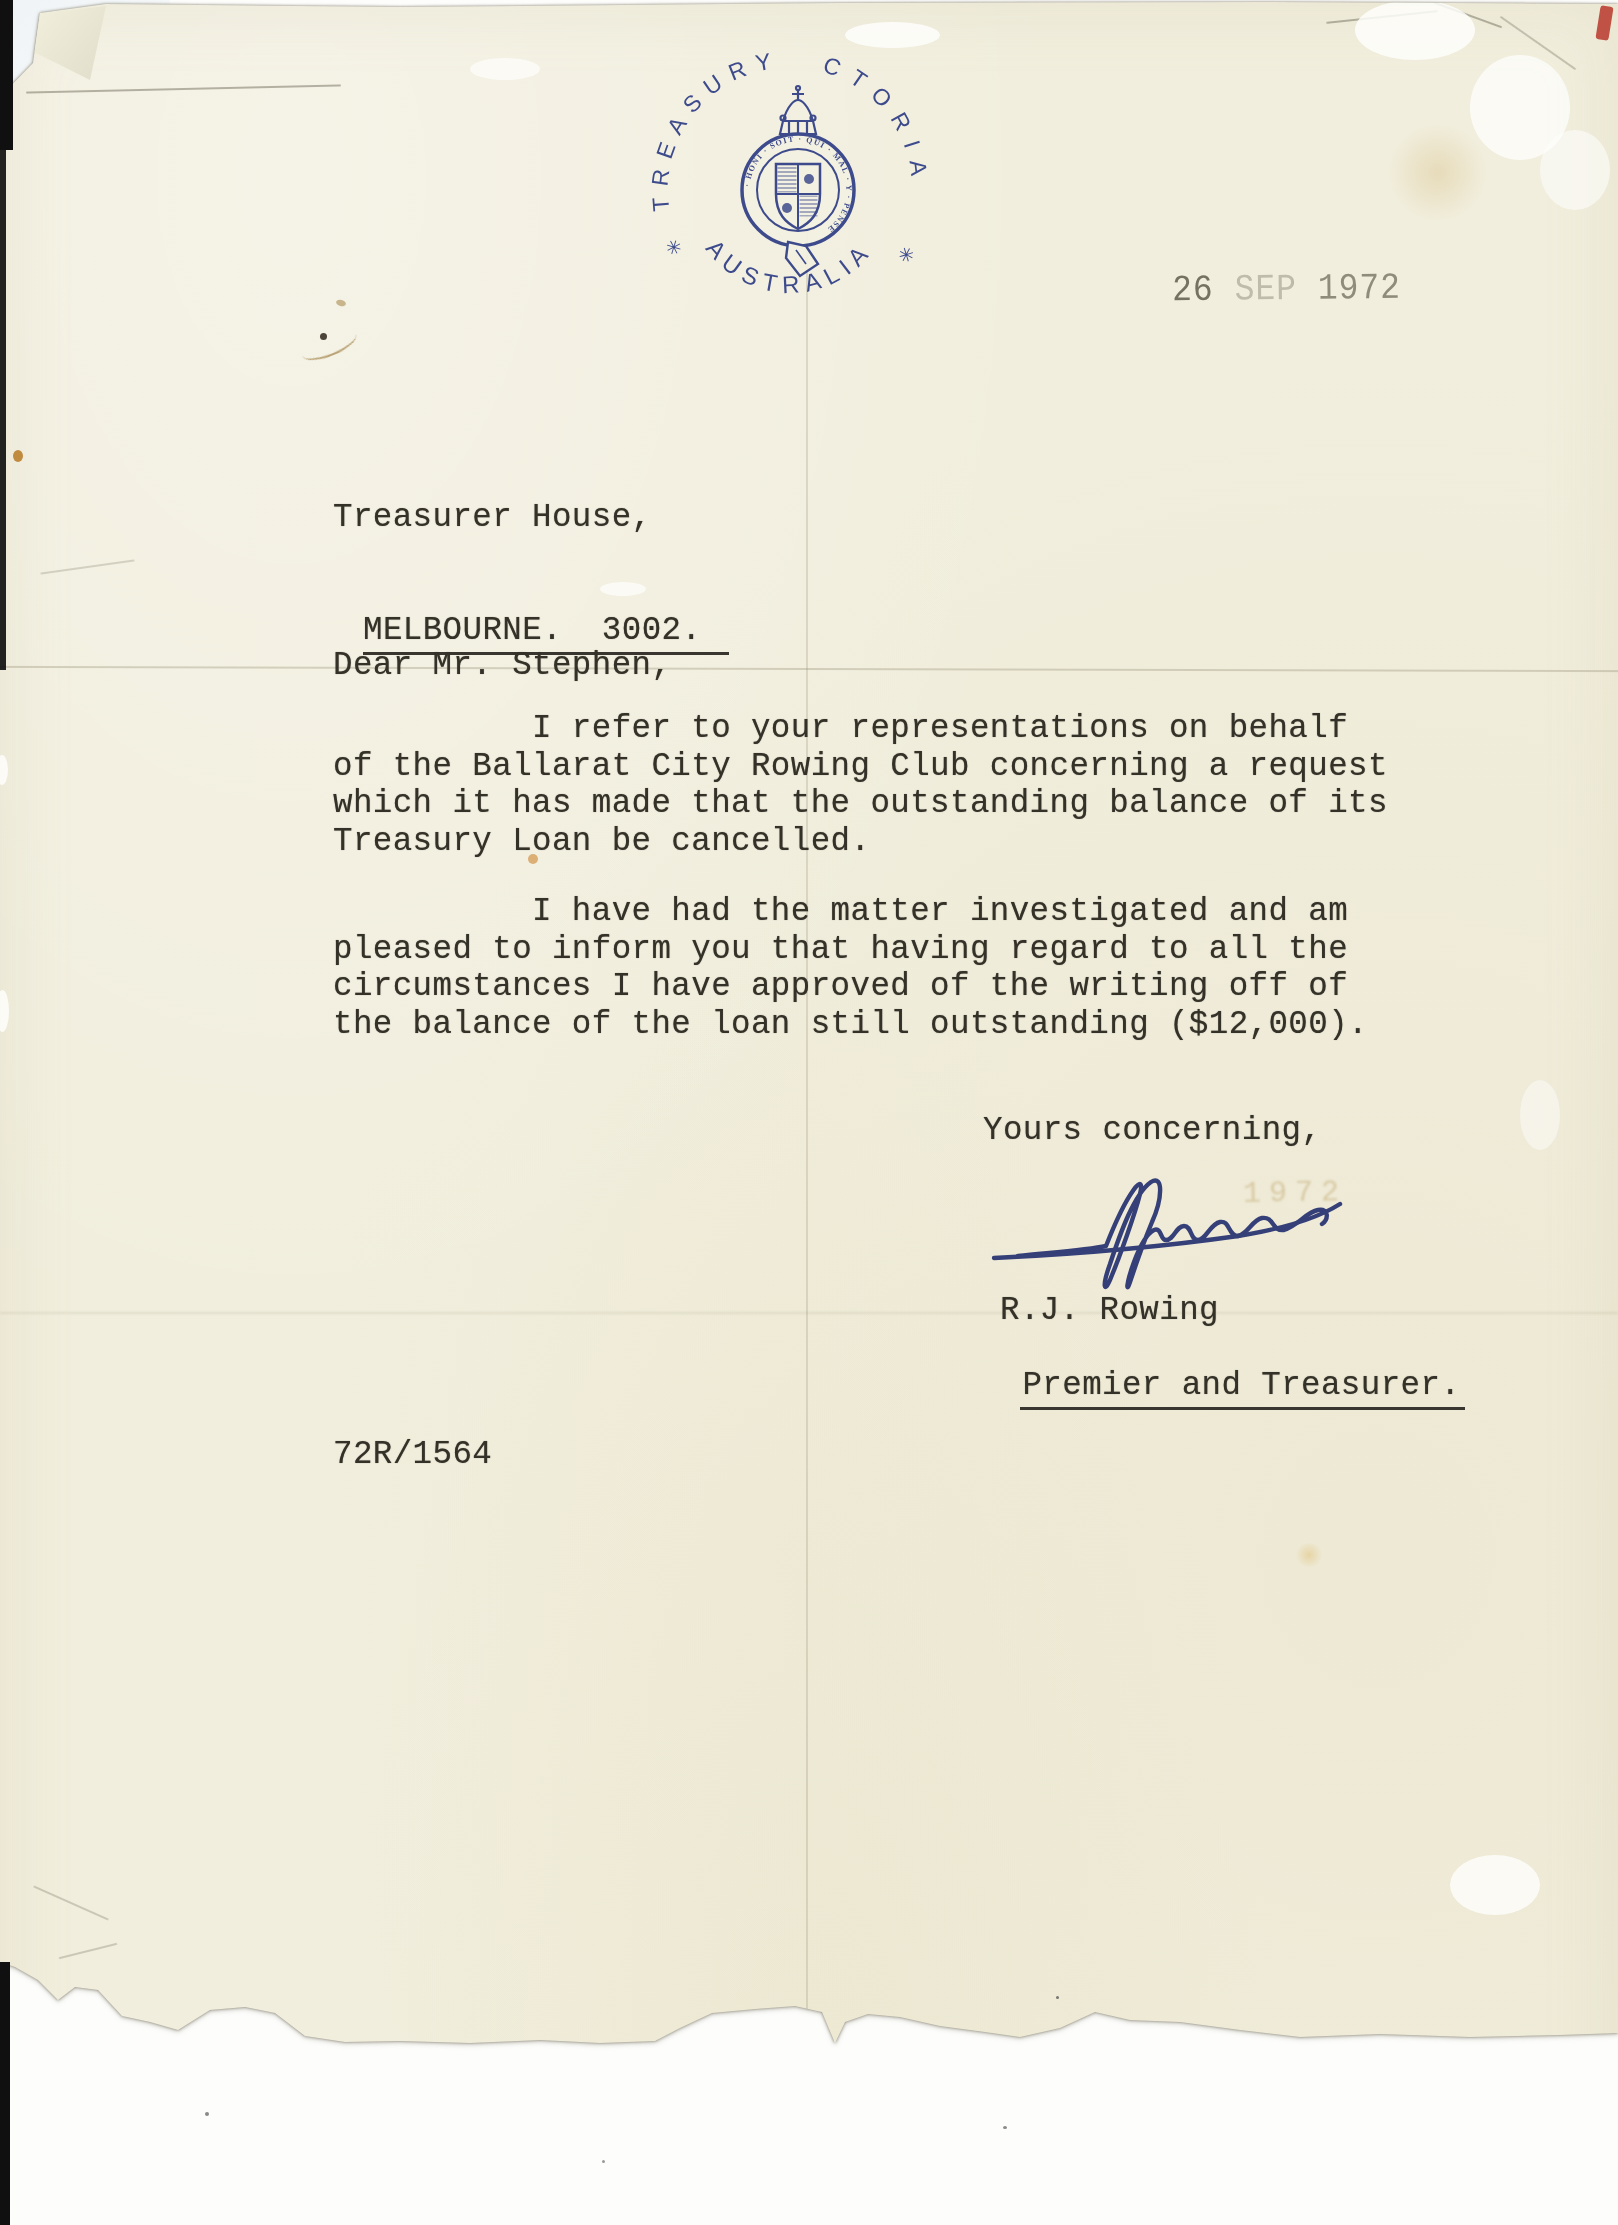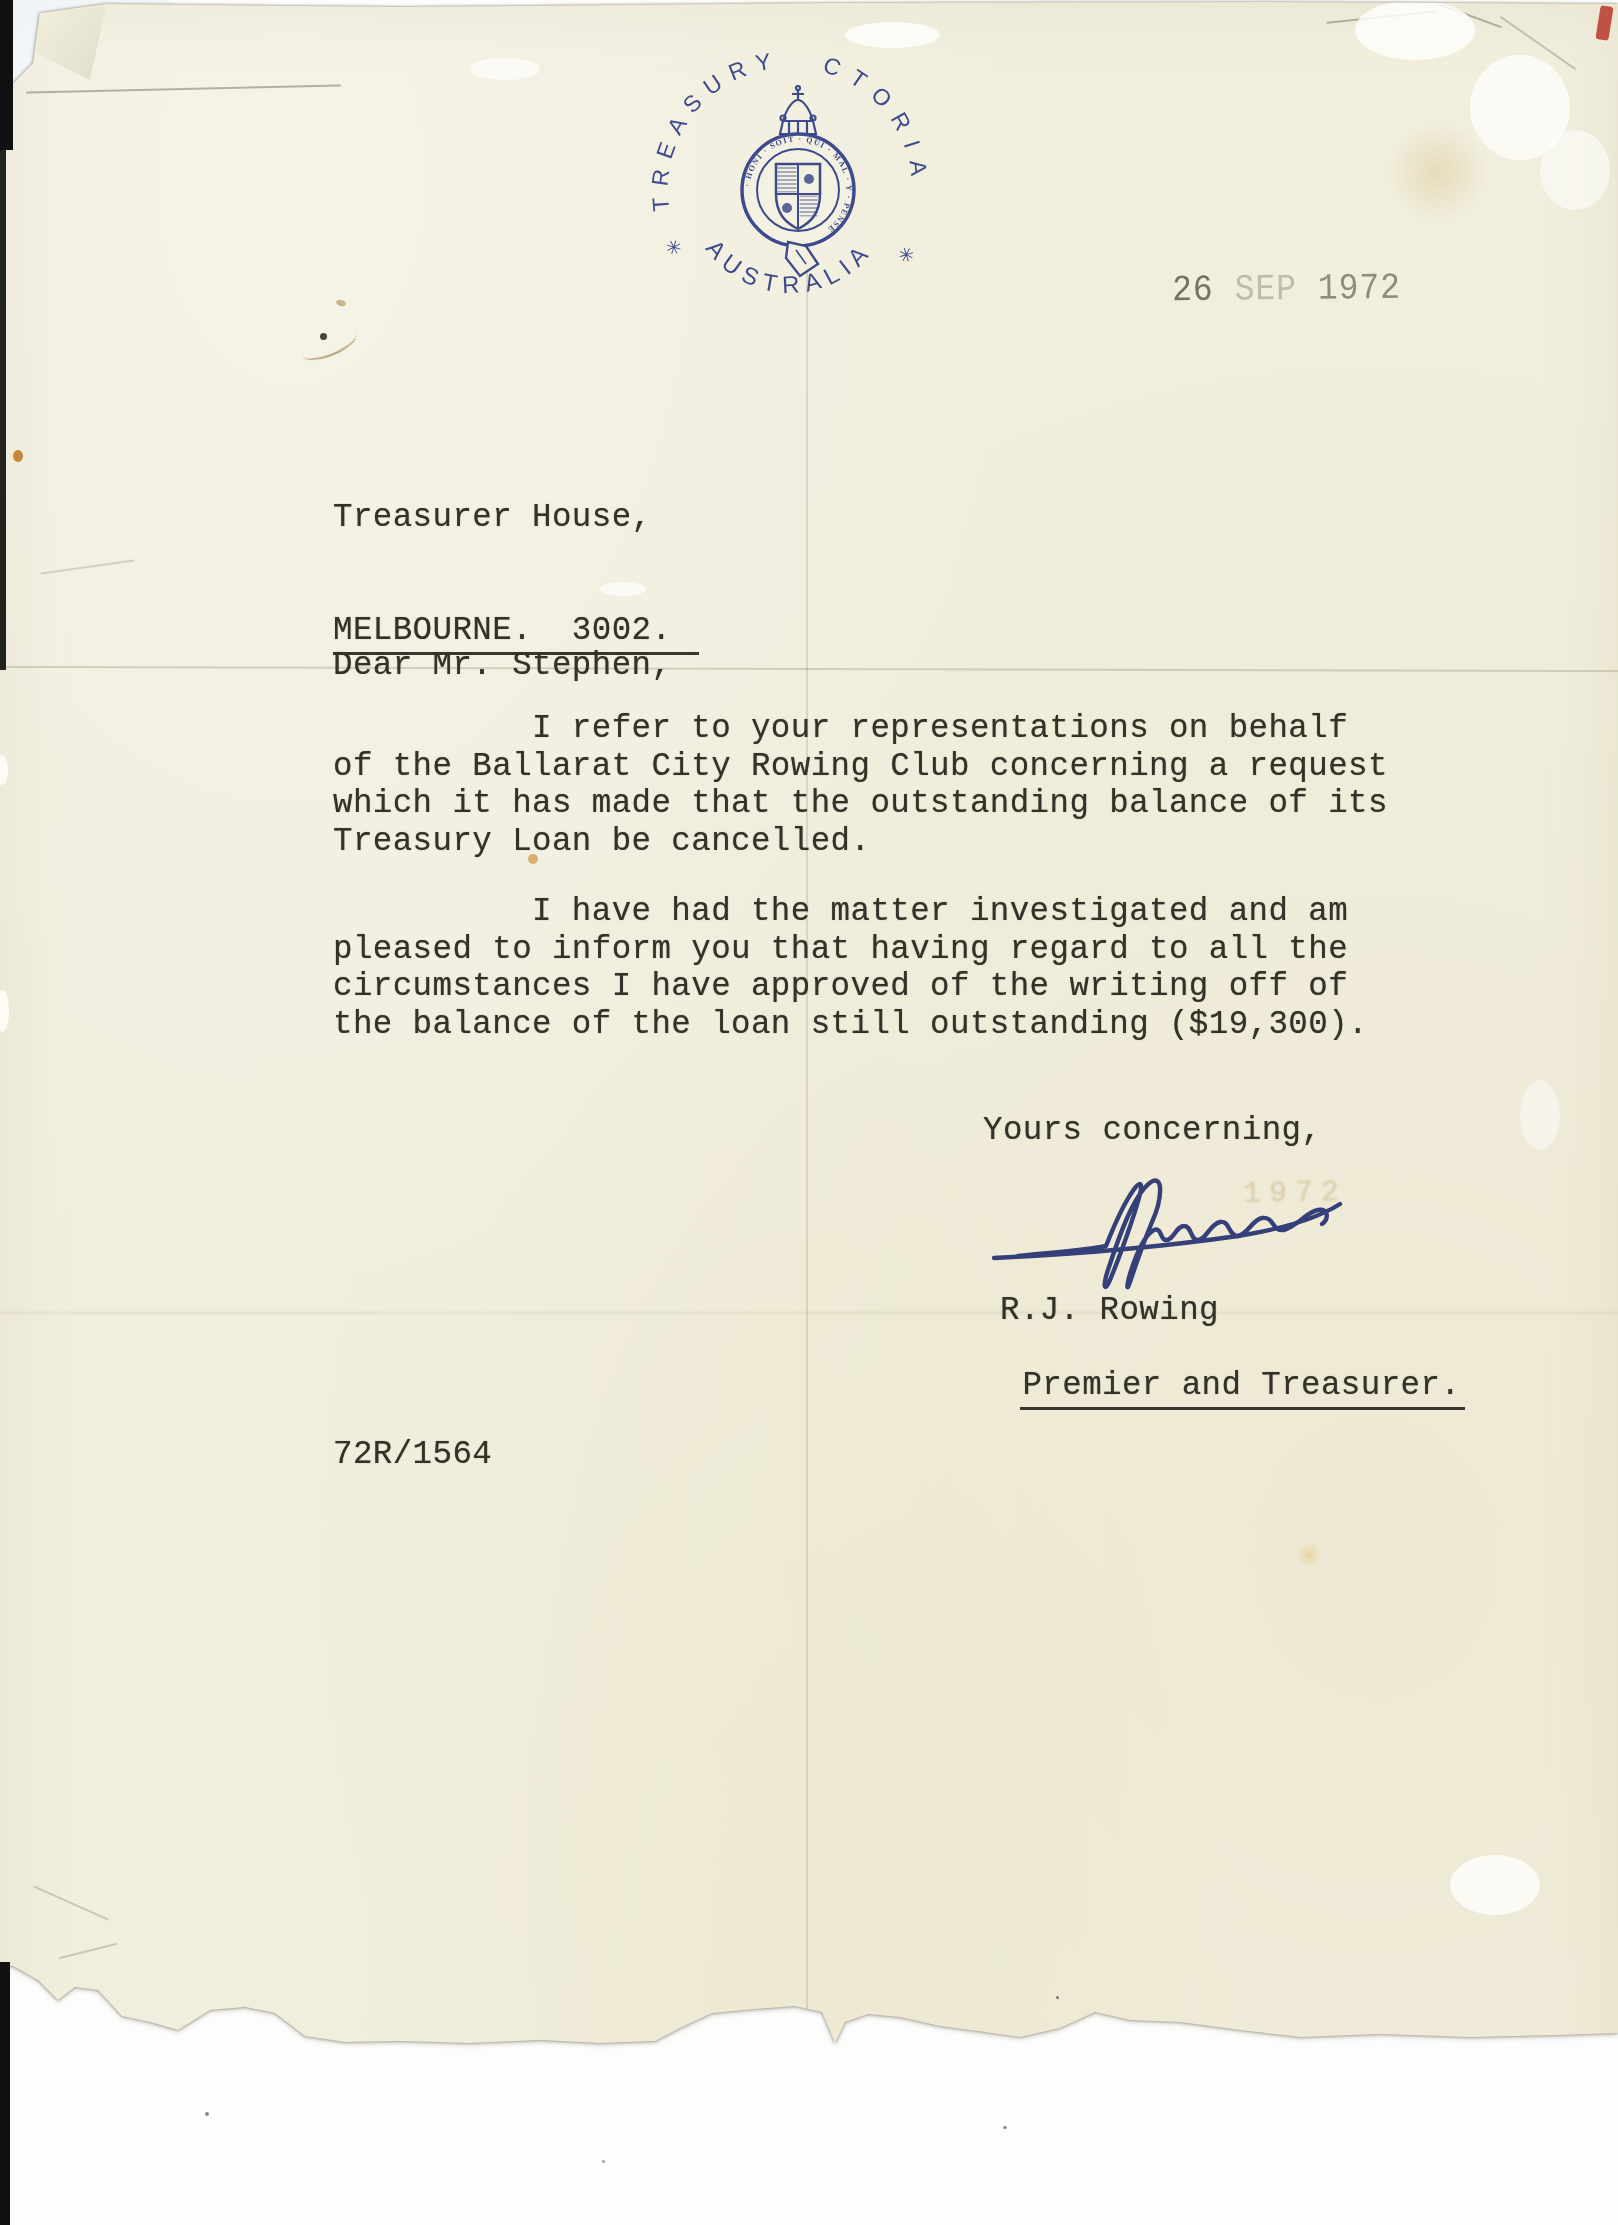--- a/index.html
+++ b/index.html
@@ -14,21 +14,21 @@
       radial-gradient(ellipse at 18% 8%, rgba(255,255,255,.3), transparent 42%),
       radial-gradient(ellipse at 85% 70%, rgba(222,212,176,.20), transparent 55%),
       radial-gradient(ellipse at 50% 98%, rgba(228,220,185,.25), transparent 40%),
       #f1eedd;
     box-shadow:inset 0 0 70px rgba(196,186,150,.22);
     clip-path:polygon(0px 97px,33px 63px,40px 13px,106px 4px,400px 7px,840px 3px,1270px 2px,1616px 4px,1618px 4px,1618px 2033px,1560px 2035px,1470px 2037px,1380px 2034px,1300px 2037px,1240px 2030px,1180px 2022px,1130px 2020px,1095px 2012px,1060px 2028px,1020px 2037px,985px 2032px,940px 2026px,900px 2017px,868px 2014px,845px 2022px,835px 2043px,822px 2012px,795px 2006px,755px 2009px,712px 2013px,680px 2028px,655px 2041px,600px 2043px,540px 2040px,470px 2043px,400px 2041px,345px 2042px,305px 2036px,275px 2013px,245px 2007px,210px 2010px,178px 2030px,150px 2022px,122px 2016px,98px 1990px,75px 1987px,58px 2000px,38px 1980px,15px 1967px,0px 1962px);}
   .typed{position:absolute;white-space:pre;font-family:"Liberation Mono","DejaVu Sans Mono",monospace;
          font-size:32.5px;line-height:37.5px;letter-spacing:.4px;color:#343128;
          text-shadow:0 0 1px rgba(52,49,40,.55);}
   .u-line{display:inline-block;border-bottom:3px solid rgba(40,38,32,.92);padding-bottom:3px;}
-  .pad-r{padding-right:28px;}
+  .pad-r{padding-right:28px;margin-left:30px;}
   .stamp{position:absolute;left:1172px;top:270px;font-family:"Liberation Mono","DejaVu Sans Mono",monospace;
          font-size:33px;letter-spacing:1px;color:#5e5a49;transform:rotate(-.6deg) scaleY(1.12);
          transform-origin:left top;opacity:.88;
          -webkit-mask-image:linear-gradient(90deg,rgba(0,0,0,.95) 0 17%,rgba(0,0,0,.38) 26% 52%,rgba(0,0,0,.75) 60% 100%);
          mask-image:linear-gradient(90deg,rgba(0,0,0,.95) 0 17%,rgba(0,0,0,.38) 26% 52%,rgba(0,0,0,.75) 60% 100%);}
   .ghost{position:absolute;left:1243px;top:1176px;font-family:"Liberation Mono","DejaVu Sans Mono",monospace;
          font-size:30px;letter-spacing:8px;color:rgba(187,156,92,.42);filter:blur(1.2px);transform:rotate(-1deg);}
   .crease{position:absolute;pointer-events:none;}
   .crease.v{left:806px;top:215px;width:2px;height:1810px;background:rgba(150,143,116,.26);filter:blur(.6px);}
   .crease.h1{left:0;top:668px;width:1618px;height:2px;background:rgba(148,141,113,.34);filter:blur(.6px);transform:rotate(.15deg);}
@@ -146,21 +146,21 @@
 
     <div class="typed" style="left:333px;top:647px;">Dear Mr. Stephen,</div>
 
     <div class="typed" style="left:333px;top:710px;">          I refer to your representations on behalf
 of the Ballarat City Rowing Club concerning a request
 which it has made that the outstanding balance of its
 Treasury Loan be cancelled.</div>
     <div class="typed" style="left:333px;top:893px;">          I have had the matter investigated and am
 pleased to inform you that having regard to all the
 circumstances I have approved of the writing off of
-the balance of the loan still outstanding ($19,300).</div>
+the balance of the loan still outstanding ($12,000).</div>
 
     <div class="typed" style="left:983px;top:1112px;">Yours concerning,</div>
 
     <div class="ghost">1972</div>
 
     <svg class="sig" width="360" height="140" viewBox="0 0 360 140">
       <g fill="none" stroke="#253070" stroke-width="4.4" stroke-linecap="round" stroke-linejoin="round" opacity=".92">
         <path d="M 30 96 C 70 92 100 90 118 86
                  C 140 30 158 10 152 34
                  C 147 54 132 96 122 120

